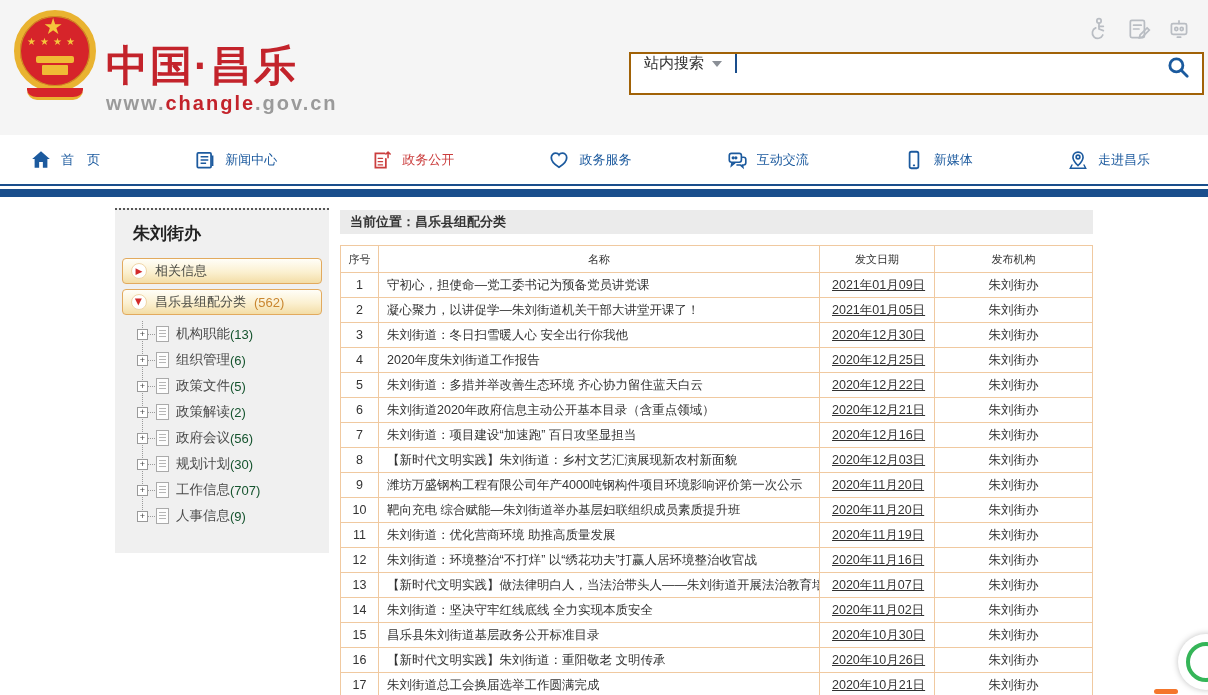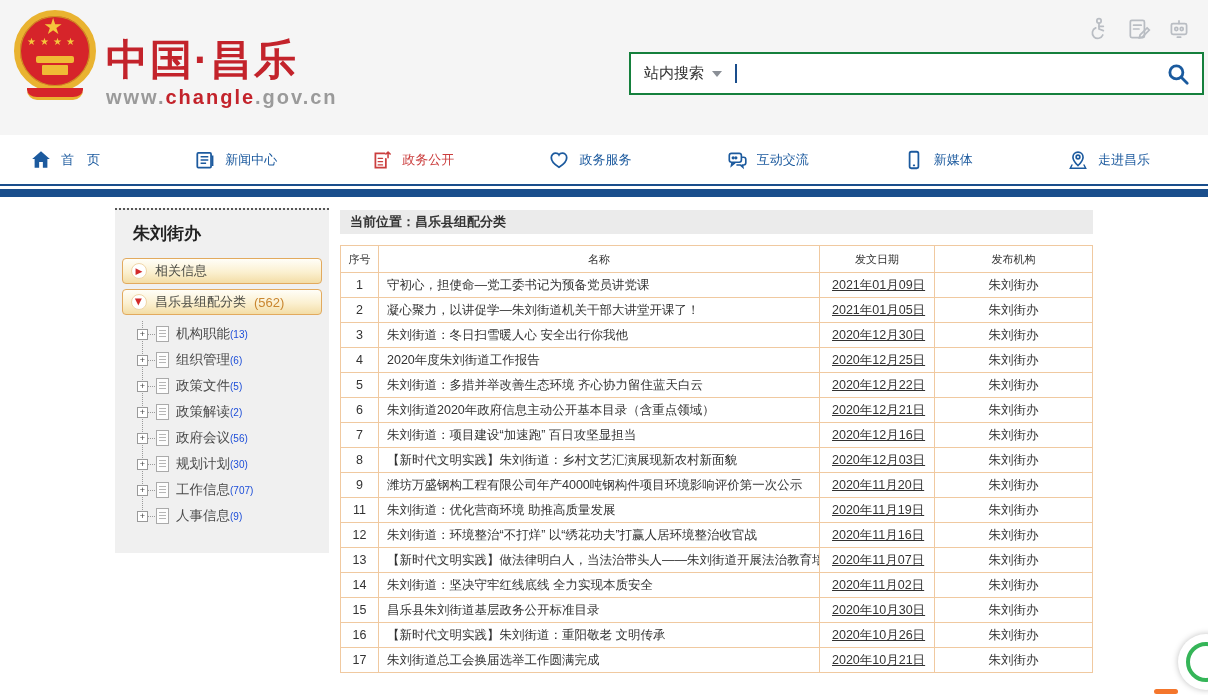--- a/index.html
+++ b/index.html
@@ -17,31 +17,31 @@
   .emblem-small-stars { position:absolute; left:0; top:28px; width:82px; text-align:center;
     color:#f5c63c; font-size:10px; letter-spacing:4px; }
   .emblem-gate { position:absolute; left:50%; transform:translateX(-50%); top:48px;
     width:38px; height:7px; background:#f0bb35; border-radius:2px; }
   .emblem-gate2 { position:absolute; left:50%; transform:translateX(-50%); top:57px;
     width:26px; height:10px; background:#f0bb35; border-radius:1px; }
   .emblem-ribbon { position:absolute; left:50%; transform:translateX(-50%); top:80px;
     width:56px; height:12px; background:#d6242a; border-radius:0 0 10px 10px;
     border-bottom:3px solid #e9b330; }
 
-  .site-ident { position:absolute; left:106px; top:38px; }
+  .site-ident { position:absolute; left:106px; top:44px; }
   .site-title { color:#c3232b; font-size:42px; font-weight:bold; letter-spacing:2px; line-height:44px; }
   .site-url { margin-top:4px; font-size:20px; font-weight:bold; letter-spacing:2px; }
   .site-url .gray { color:#9a9a9a; }
   .site-url .red  { color:#c3232b; }
 
   .utility { position:absolute; right:16px; top:16px; display:flex; gap:14px; color:#b9bdc3; }
   .utility svg { display:block; }
 
   .searchbar { position:absolute; right:4px; top:52px; width:575px; height:43px;
-    background:#fff; border:2px solid #15803d; display:flex; align-items:center; }
+    background:#fff; border:2px solid #a16207; display:flex; align-items:flex-start; }
   .search-scope { width:106px; border-right:2px solid #1a4e8c; display:flex;
     align-items:center; justify-content:center; gap:8px; cursor:pointer; }
   .search-scope-label { font-size:15px; color:#333; }
   .scope-caret { width:0; height:0; border-left:5px solid transparent;
     border-right:5px solid transparent; border-top:6px solid #8a8f96; }
   .search-input { flex:1; border:none; outline:none; font-size:15px; padding:0 10px;
     background:transparent; }
   .search-btn { width:48px; display:flex; align-items:center; justify-content:center;
     cursor:pointer; color:#1a5a9e; background:transparent; border:none; }
 
@@ -78,21 +78,21 @@
     border-left:1px dotted #999; }
   .tree-row { display:flex; align-items:center; height:26px; position:relative; cursor:pointer; }
   .expander { width:11px; height:11px; background:#fff; border:1px solid #9a9a9a;
     font-size:9px; line-height:9px; text-align:center; color:#444; z-index:1; }
   .connector { width:7px; border-top:1px dotted #999; }
   .doc-icon { width:13px; height:16px; background:#fdfdfd; border:1px solid #aaa;
     margin:0 7px 0 1px; position:relative; }
   .doc-icon::after { content:""; position:absolute; left:2px; right:2px; top:3px; height:8px;
     background:repeating-linear-gradient(#b5b5b5 0 1px, transparent 1px 3px); }
   .tree-label { font-size:13.5px; color:#4a4a4a; }
-  .tree-count { font-size:10px; color:#1d4ed8; }
+  .tree-count { font-size:13px; color:#14532d; }
 
   .main { margin-left:340px; width:753px; padding-top:13px; }
   .breadcrumb { background:#ebebeb; height:24px; line-height:24px; font-size:13px;
     font-weight:bold; color:#333; padding-left:10px; }
   .doc-table { width:100%; border-collapse:collapse; margin-top:11px;
     font-size:12.5px; color:#333; table-layout:fixed; }
   .doc-table th, .doc-table td { border:1px solid #f0c9a0; }
   .doc-table th { height:27px; font-weight:normal; font-size:11px; text-align:center; }
   .doc-table td { height:25px; }
   .col-no  { width:38px; }
@@ -393,20 +393,26 @@
     <td class="org">朱刘街办</td>
   </tr>
 
   <tr>
     <td class="no">9</td>
     <td class="title">潍坊万盛钢构工程有限公司年产4000吨钢构件项目环境影响评价第一次公示</td>
     <td class="date">2020年11月20日</td>
     <td class="org">朱刘街办</td>
   </tr>
 
+  <tr>
+    <td class="no">10</td>
+    <td class="title">靶向充电 综合赋能—朱刘街道举办基层妇联组织成员素质提升班</td>
+    <td class="date">2020年11月20日</td>
+    <td class="org">朱刘街办</td>
+  </tr>
 
   <tr>
     <td class="no">11</td>
     <td class="title">朱刘街道：优化营商环境 助推高质量发展</td>
     <td class="date">2020年11月19日</td>
     <td class="org">朱刘街办</td>
   </tr>
 
   <tr>
     <td class="no">12</td>

